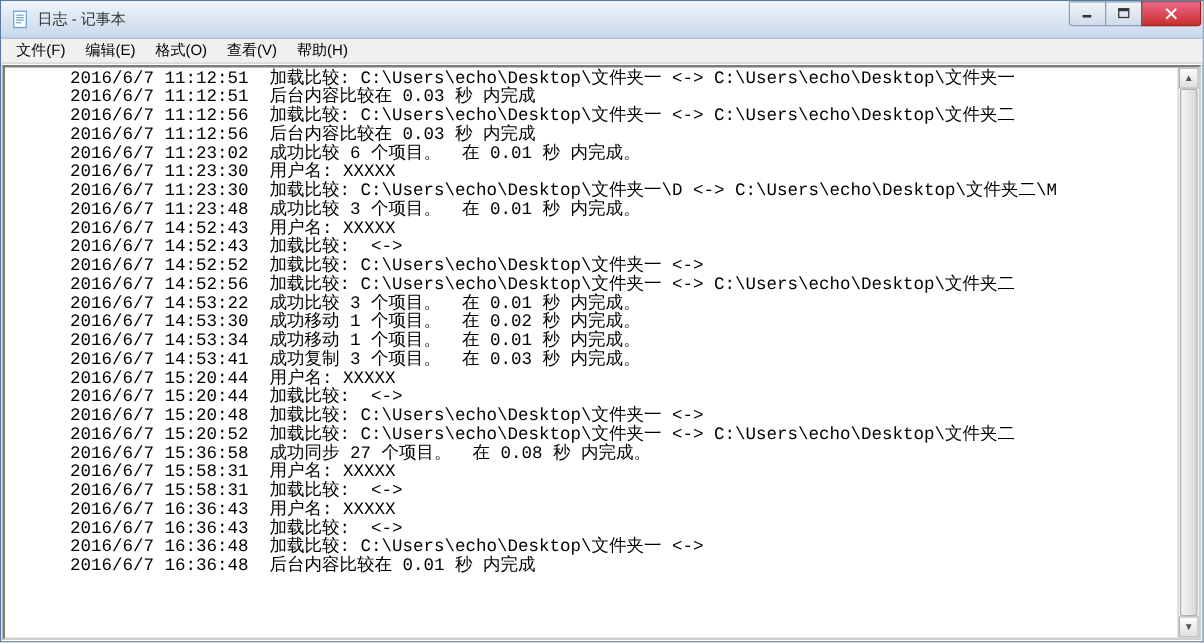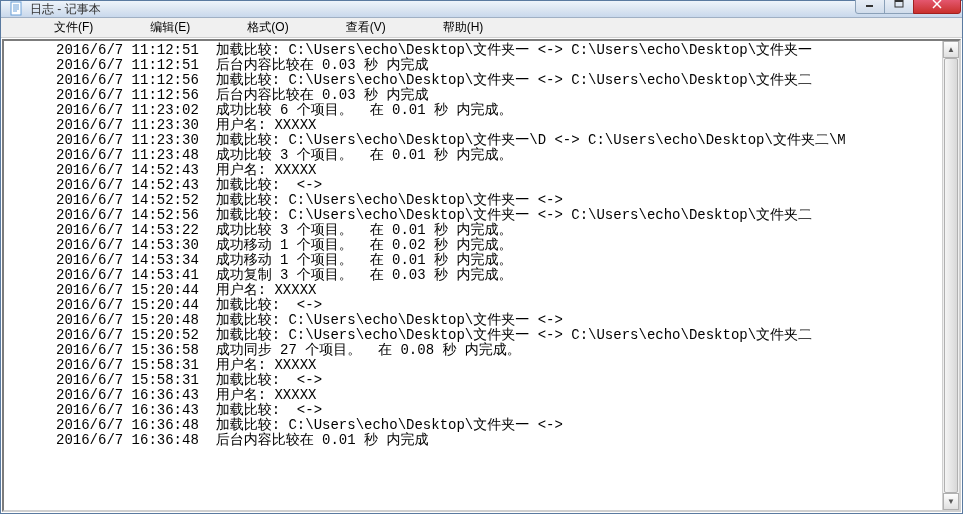--- a/index.html
+++ b/index.html
@@ -13,21 +13,21 @@
     }
     .window {
       width: 963px;
       height: 514px;
       background: #fff;
       border: 1px solid #5a7aa0;
       display: flex;
       flex-direction: column;
     }
     .titlebar {
-      height: 17px;
+      height: 30px;
       background: linear-gradient(to bottom, #eef4fb 0%, #dce6f2 50%, #c8d8ec 100%);
       border-bottom: 1px solid #a0b0c4;
       display: flex;
       align-items: center;
       padding-left: 8px;
       position: relative;
     }
     .titlebar-icon {
       width: 16px;
       height: 16px;
@@ -72,21 +72,20 @@
       border-bottom: 1px solid #d0d0d0;
       display: flex;
       align-items: center;
       padding-left: 4px;
       font-size: 12px;
     }
     .menu-item {
       padding: 2px 8px;
       cursor: pointer;
       color: #000;
-      margin-left: 41px;
     }
     .content-wrap {
       flex: 1;
       display: flex;
       border: 2px inset #d0d0d0;
       margin: 1px;
       background: #fff;
       overflow: hidden;
       padding-left: 48px;
     }

